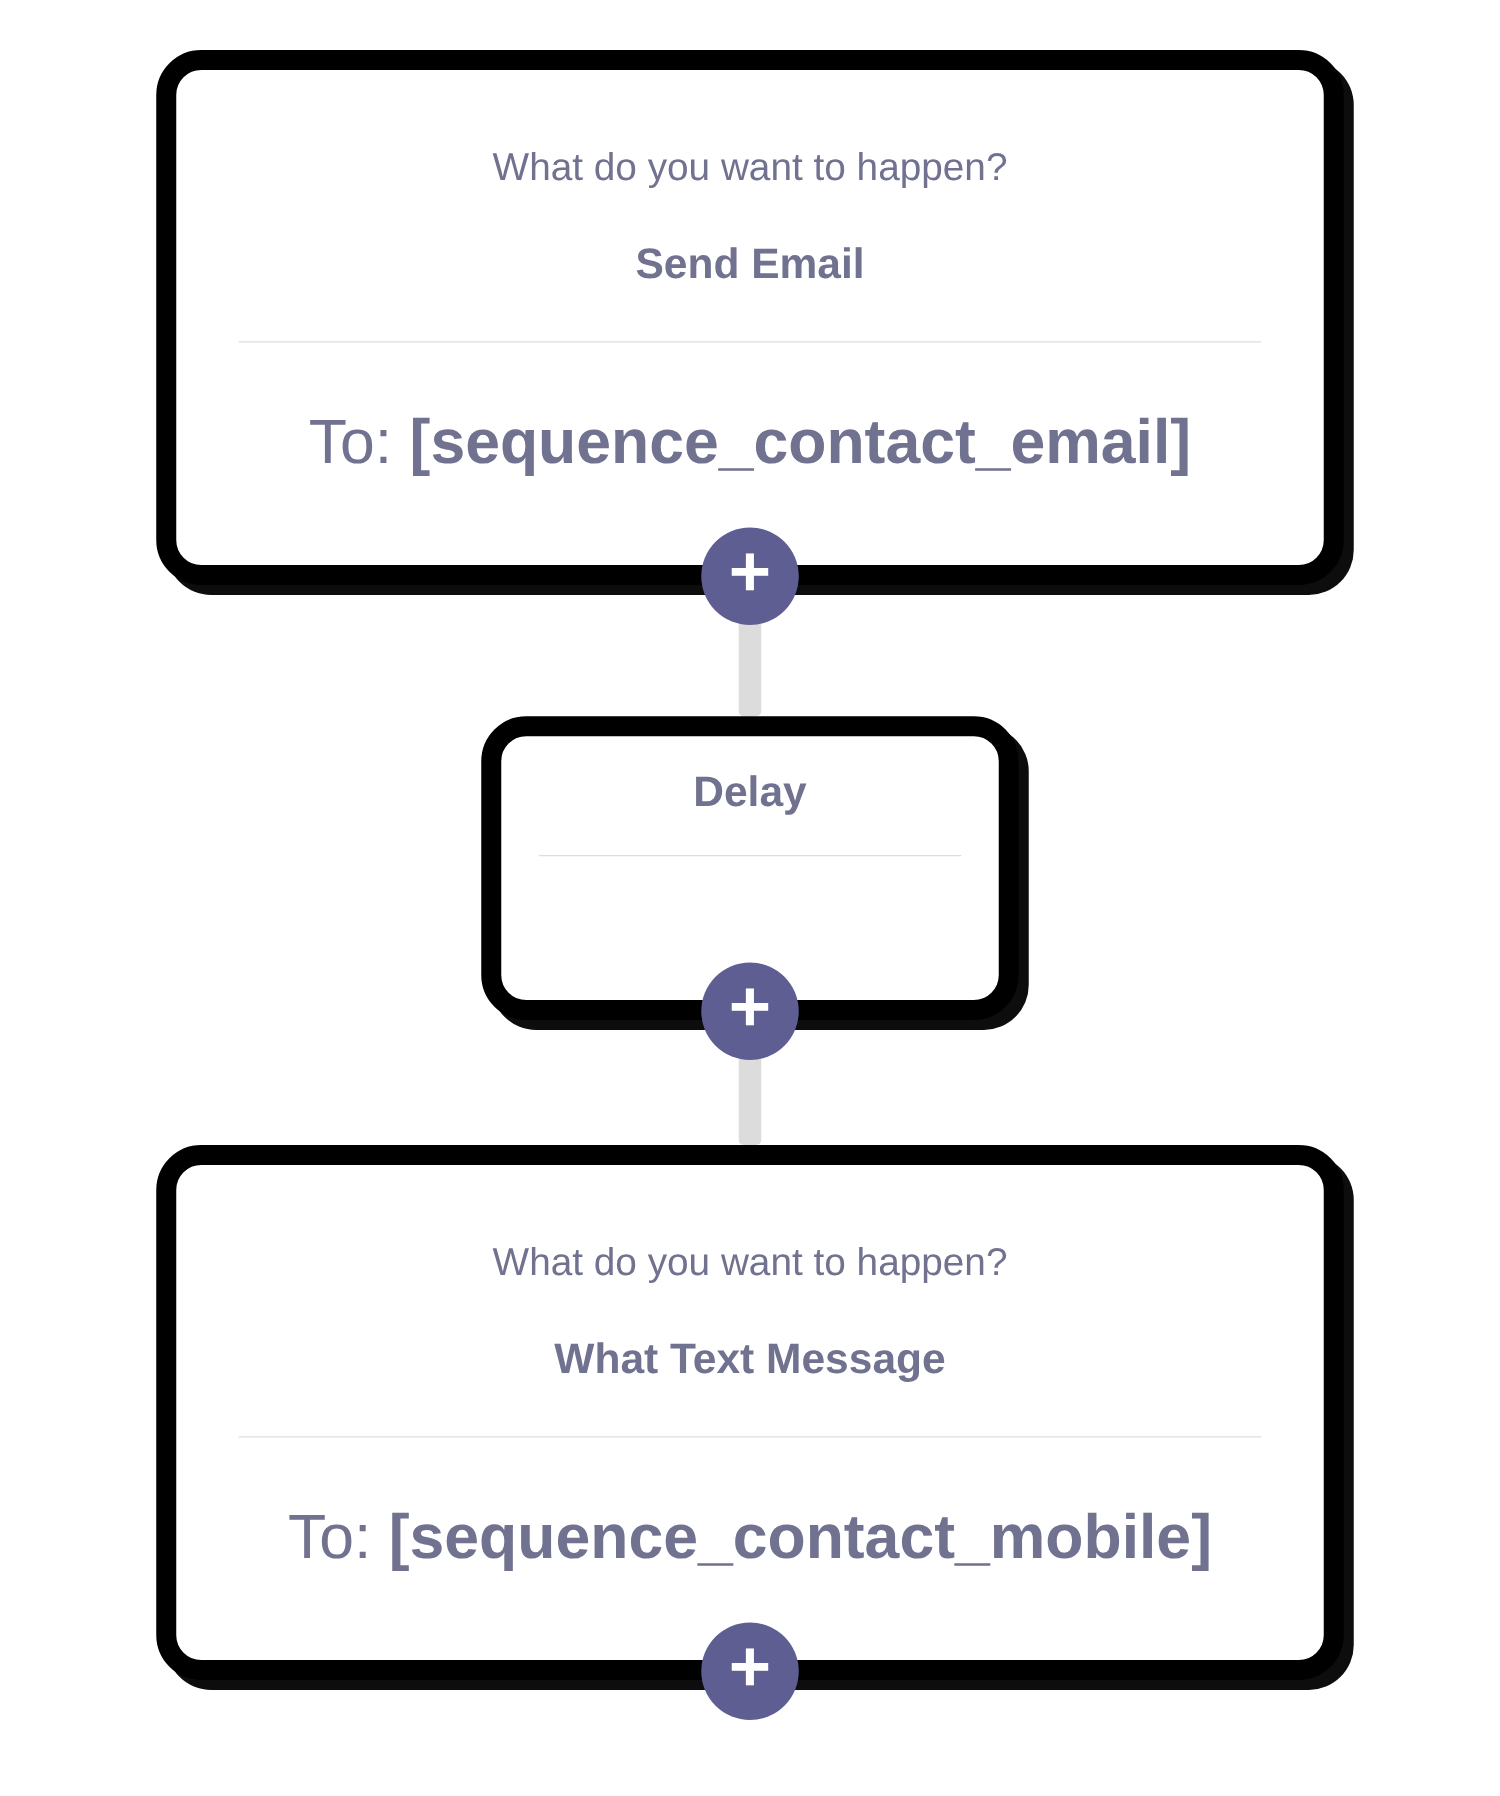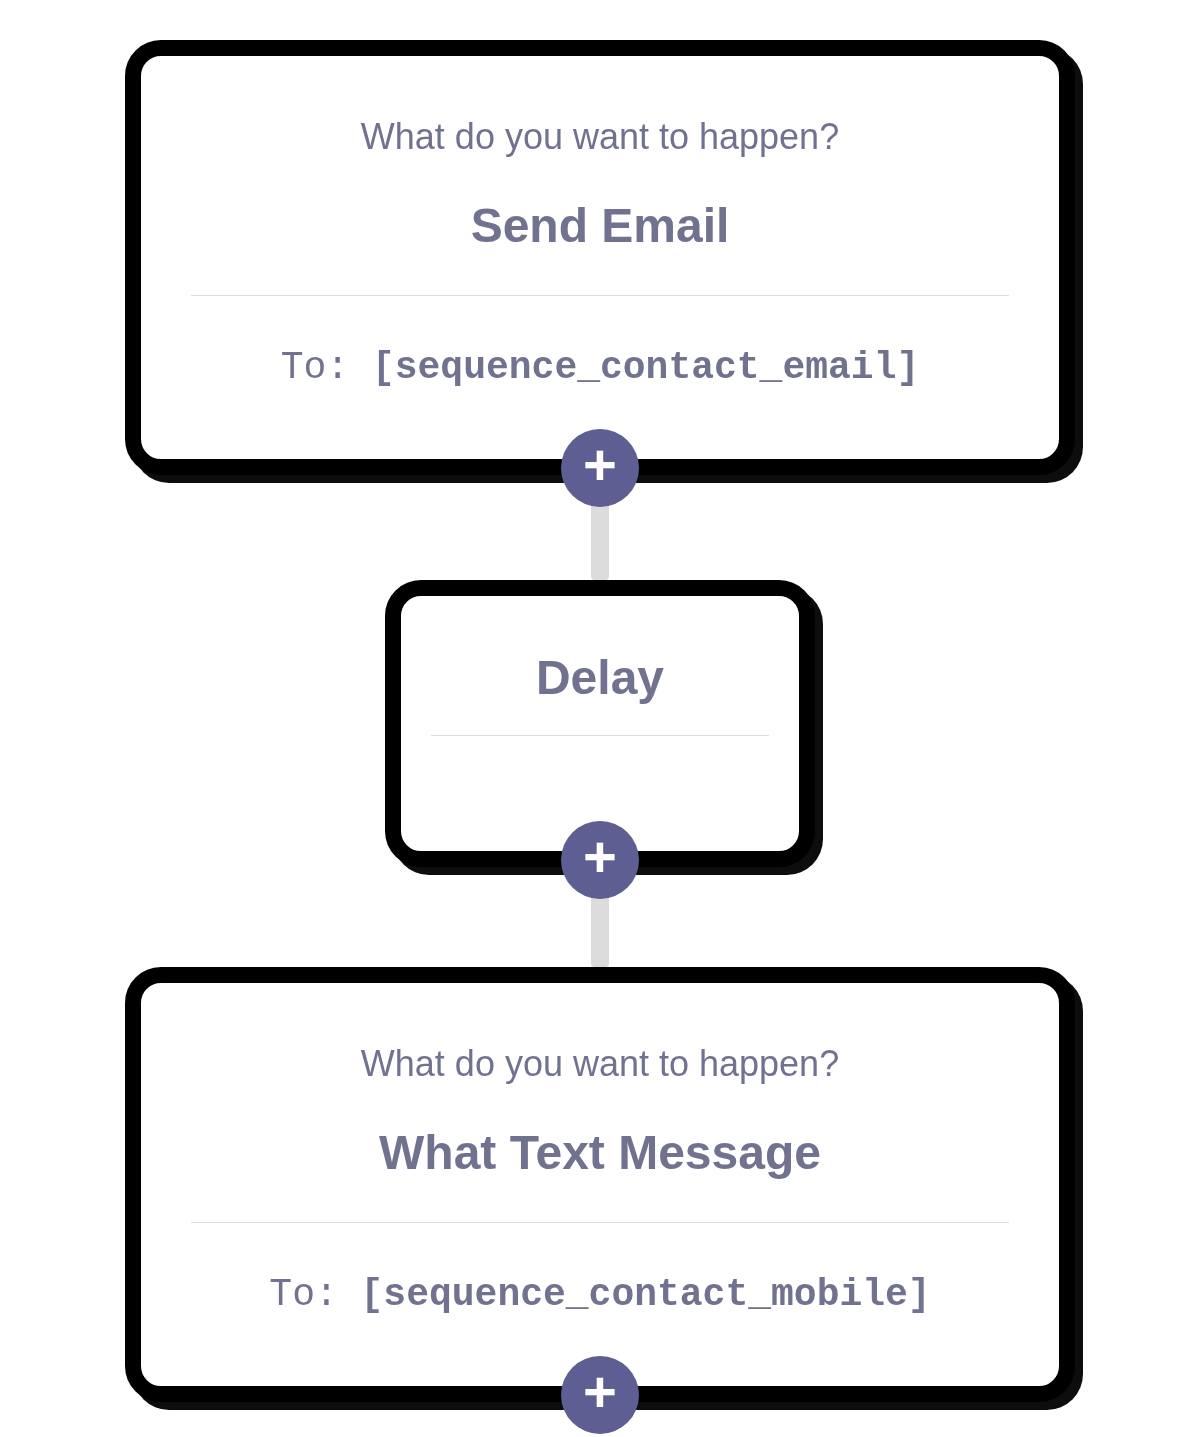--- a/index.html
+++ b/index.html
@@ -40,51 +40,50 @@
     text-align: center;
     position: relative;
   }
 
   .card.large {
     width: 950px;
     padding: 60px 50px 70px 50px;
   }
   .card.small {
     width: 430px;
-    padding: 54px 30px 70px 30px;
+    padding: 26px 30px 70px 30px;
   }
 
   .prompt {
-    font-size: 36px;
+    font-size: 31px;
     font-weight: 400;
     margin-bottom: 40px;
     color: var(--text-color);
   }
 
   .title {
-    font-size: 48px;
+    font-size: 34px;
     font-weight: 700;
     margin-bottom: 42px;
     color: var(--text-color);
   }
   .title.tight { margin-bottom: 30px; }
 
   .divider {
     height: 1px;
     width: 100%;
     background: var(--divider);
     margin: 0 auto 50px auto;
   }
   .divider.tight { margin-bottom: 45px; }
 
   .detail {
-    font-size: 38px;
+    font-size: 50px;
     font-weight: 400;
     color: var(--text-color);
-    font-family: Liberation Mono, monospace;
   }
   .detail .bold {
     font-weight: 700;
   }
 
   .add-btn {
     position: absolute;
     left: 50%;
     bottom: -48px;
     transform: translateX(-50%);

